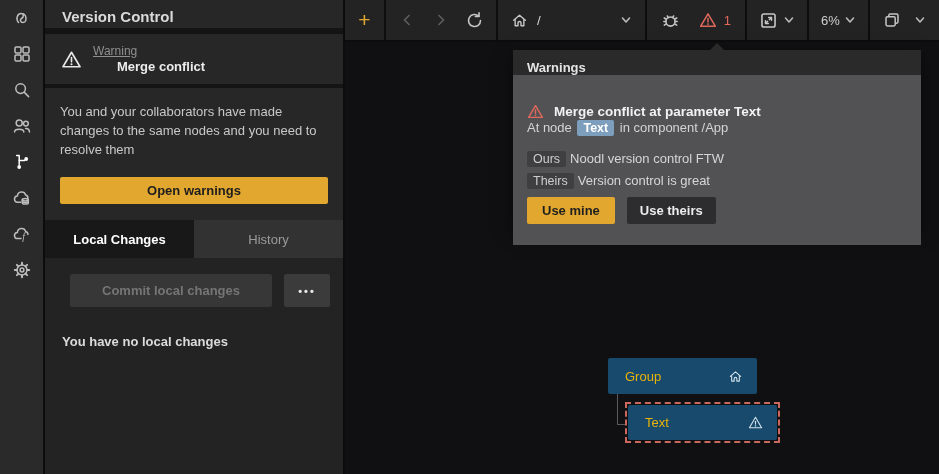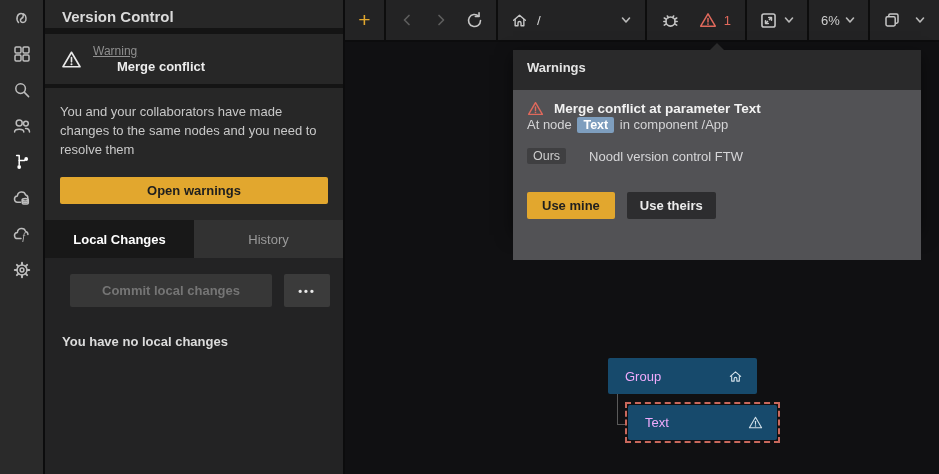--- a/index.html
+++ b/index.html
@@ -55,48 +55,48 @@
   .route { margin-left:9px; font-size:13.5px; color:#d2d2d2; }
   .wcount { margin-left:7px; font-size:13px; color:#e0695c; }
   .zoomlvl { font-size:13px; color:#cfcfcf; }
   .tbtn { display:flex; align-items:center; height:40px; cursor:pointer; }
 
   
   .canvas { position:absolute; left:345px; top:42px; width:594px; height:432px; background:#101012; }
 
   .node { position:absolute; background:#174a6c; border-radius:2px; display:flex; align-items:center;
           padding:0 14px 0 17px; cursor:pointer; }
-  .node-label { font-size:13px; color:#f0abfc; }
+  .node-label { font-size:13px; color:#eab308; }
   .node svg { margin-left:auto; stroke:#d3e1ea; fill:none; stroke-width:1.3; stroke-linecap:round; stroke-linejoin:round; }
   .node-group { left:608px; top:358px; width:149px; height:36px; }
   .connector { position:absolute; left:617px; top:394px; width:9px; height:31px;
                border-left:1px solid #5a5a5a; border-bottom:1px solid #5a5a5a; }
   .node-dashed { position:absolute; left:625px; top:402px; width:155px; height:41px;
                  border:2px dashed #c9685c; padding:1px; cursor:pointer; }
   .node-inner { position:relative; width:100%; height:100%; left:0; top:0; }
 
   
   .popup { position:absolute; left:513px; top:50px; width:408px; height:180px; z-index:10;
            box-shadow:0 5px 16px rgba(0,0,0,.5); }
   .notch { position:absolute; left:196px; top:-7px; width:0; height:0;
            border-left:8px solid transparent; border-right:8px solid transparent; border-bottom:8px solid #2a2a2b; }
-  .pop-head { height:40px; line-height:36px; padding-left:14px; background:#2a2a2b;
+  .pop-head { height:25px; line-height:36px; padding-left:14px; background:#2a2a2b;
               font-size:13px; font-weight:bold; color:#e4e4e4; }
-  .pop-body { height:170px; background:#525255; padding:10px 14px 0 14px; }
+  .pop-body { height:170px; background:#525255; padding:28px 14px 0 14px; }
   .pop-row1 { display:flex; align-items:center; gap:10px; }
   .pop-row1 svg { flex:0 0 auto; }
   .pop-title { font-size:13.5px; font-weight:bold; color:#f2f2f2; }
   .pop-loc { font-size:13px; color:#d4d4d6; }
   .chip { display:inline-block; background:#3f3f41; color:#cdcdcd; font-size:12.5px;
           padding:1px 6px; border-radius:2px; }
   .chip-blue { display:inline-block; background:#7e9ebe; color:#ffffff; font-size:12.5px; font-weight:600;
                padding:1px 6px; border-radius:2px; margin:0 2px; cursor:pointer; }
-  .diff-row { margin-top:6px; display:flex; align-items:flex-end; gap:23px; font-size:13px; color:#d6d6d8; }
+  .diff-row { margin-top:6px; display:flex; align-items:flex-start; gap:4px; font-size:13px; color:#d6d6d8; }
   .diff-row.first { margin-top:15px; }
-  .pop-btns { margin-top:28px; display:flex; gap:12px; }
+  .pop-btns { margin-top:8px; display:flex; gap:12px; }
   .btn-mine { background:#e2a72e; color:#1f1f1f; border:none; border-radius:2px; padding:6px 15px;
               font-size:13px; font-weight:bold; cursor:pointer; font-family:"Liberation Sans", sans-serif; }
   .btn-theirs { background:#2d2d2f; color:#ececec; border:none; border-radius:2px; padding:6px 13px;
                 font-size:13px; font-weight:bold; cursor:pointer; font-family:"Liberation Sans", sans-serif; }
 </style>
 </head>
 <body>
 
 <div id="app">
 
@@ -351,20 +351,24 @@
         <span>At node</span>
         <span class="chip-blue">Text</span>
         <span>in component</span>
         <span>/App</span>
       </div>
 
       <div class="diff-row first">
         <span class="chip">Ours</span>
         <span>Noodl version control FTW</span>
       </div>
+      <div class="diff-row">
+        <span class="chip">Theirs</span>
+        <span>Version control is great</span>
+      </div>
 
       <div class="pop-btns">
         <button class="btn-mine">Use mine</button>
         <button class="btn-theirs">Use theirs</button>
       </div>
     </div>
   </div>
 
 </div>
 

